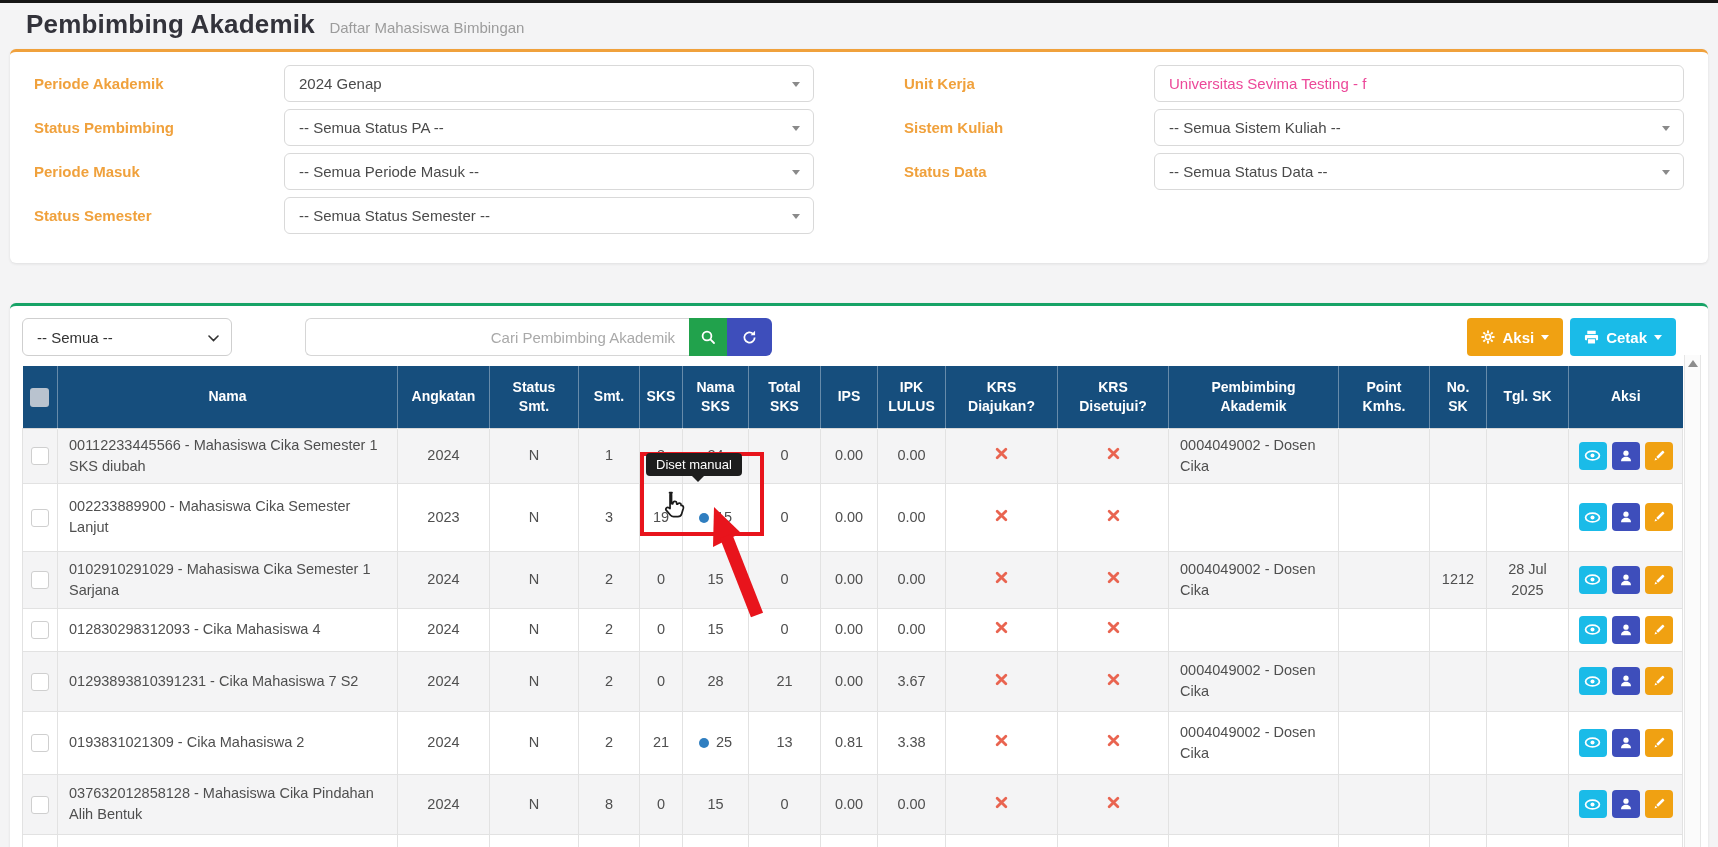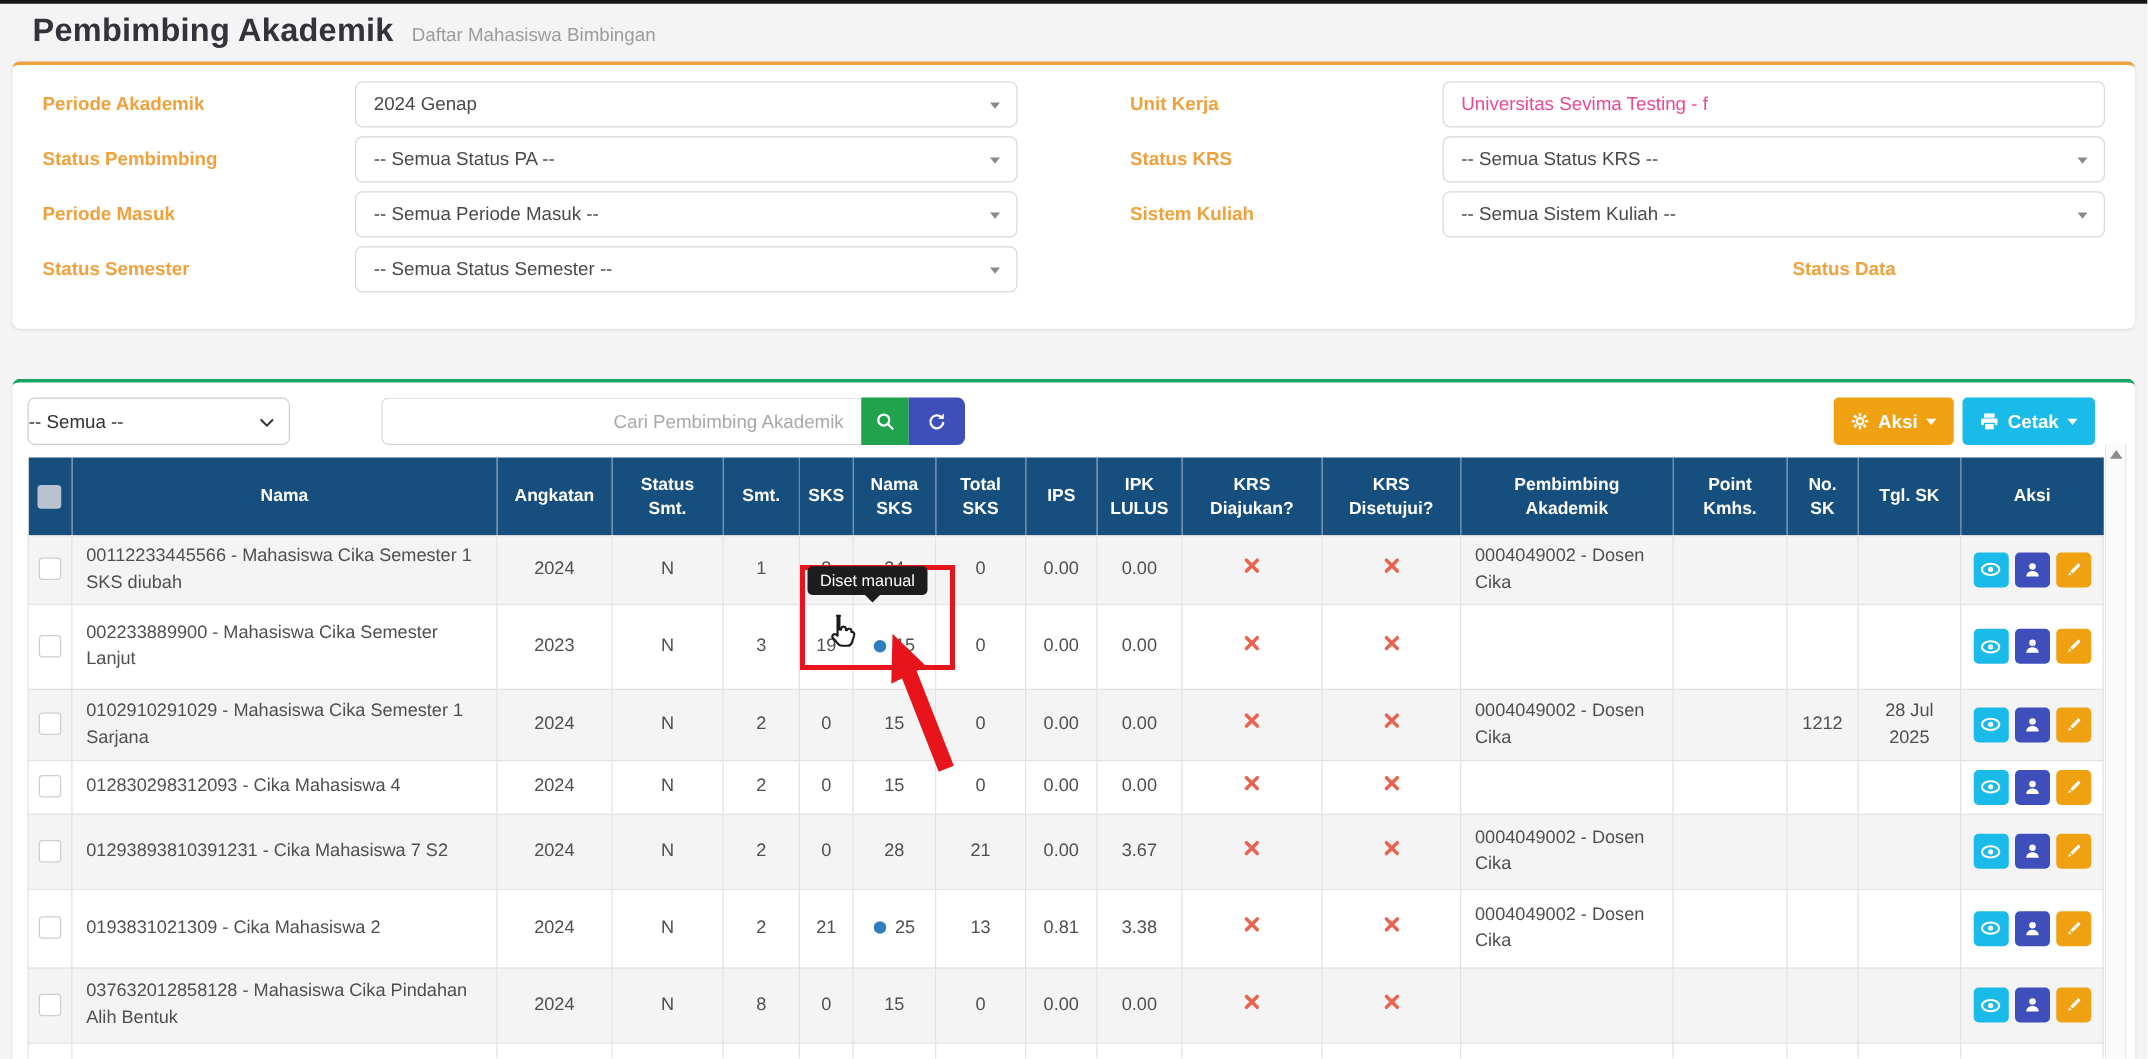--- a/index.html
+++ b/index.html
@@ -24,21 +24,21 @@
   .ffield { flex:1; position:relative; height:37px; border:1px solid #d9d9d9; border-radius:6px; background:#fff;
             display:flex; align-items:center; padding:0 30px 0 14px; font-size:15px; color:#4a4a4a; cursor:pointer; }
   .ffield.textinput { padding-right:14px; cursor:text; color:#3f3f3f; }
   .ffield input { border:none; outline:none; width:100%; font-size:15px; color:#ec4899; font-family:inherit; background:transparent; }
   .chev { position:absolute; right:13px; top:50%; margin-top:-2px; width:0; height:0;
           border-left:4.5px solid transparent; border-right:4.5px solid transparent; border-top:5px solid #8a8a8a; }
 
   .card-table { margin:40px 10px 0 10px; border-top:3px solid var(--c-green,#16A366); padding:12px; height:600px; position:relative; }
   .toolbar { display:flex; align-items:center; }
   .mini-select { width:210px; height:38px; border:1px solid #cfcfcf; border-radius:6px; background:#fff;
-                 display:flex; align-items:center; padding:0 0; font-size:15px; color:#333; position:relative; cursor:pointer; }
+                 display:flex; align-items:center; padding:0 14px; font-size:15px; color:#333; position:relative; cursor:pointer; }
   .mini-select svg { position:absolute; right:12px; top:16px; }
   .search-group { display:flex; margin-left:73px; }
   .search-input { width:384px; height:38px; border:1px solid #d6d6d6; border-right:none; border-radius:6px 0 0 6px;
                   padding:0 14px; font-size:15px; color:#444; font-family:inherit; outline:none;text-align:right; }
   .search-input::placeholder { color:#a9a9a9; }
   .btn-search { width:38px; height:38px; background:var(--c-btn-green,#21A24C); border:none; display:flex; align-items:center; justify-content:center; cursor:pointer; }
   .btn-refresh { width:45px; height:38px; background:var(--c-indigo,#3E4EC1); border:none; border-radius:0 6px 6px 0; display:flex; align-items:center; justify-content:center; cursor:pointer; }
   .toolbar-right { margin-left:auto; margin-right:20px; display:flex; gap:7px; }
   .btn-aksi, .btn-cetak { height:38px; border:none; border-radius:4px; color:#fff; font-weight:bold; font-size:15px;
                           display:flex; align-items:center; padding:0 14px; gap:7px; cursor:pointer; font-family:inherit; }
@@ -122,35 +122,32 @@
         </div>
       </div>
     <div id="filters-right">
         <div class="filter-row">
           <span class="flabel">Unit Kerja</span>
           <div class="ffield textinput">
             <input value="Universitas Sevima Testing - f" style="">
           </div>
         </div>
         <div class="filter-row">
-          <span class="flabel">Status KRS</span>
-          <div class="ffield">
-            <span>-- Semua Status KRS --</span>
-            <span class="chev"></span>
-          </div>
-        </div>
-        <div class="filter-row">
           <span class="flabel">Sistem Kuliah</span>
           <div class="ffield">
             <span>-- Semua Sistem Kuliah --</span>
             <span class="chev"></span>
           </div>
         </div>
         <div class="filter-row">
           <span class="flabel">Status Data</span>
+          <div class="ffield">
+            <span>-- Semua Status Data --</span>
+            <span class="chev"></span>
+          </div>
         </div>
       </div>
   </div>
 </div>
 
 <div class="card card-table">
   <div class="toolbar">
     <div class="mini-select">
       <span>-- Semua --</span>
       <svg width="11" height="7" viewBox="0 0 11 7">

